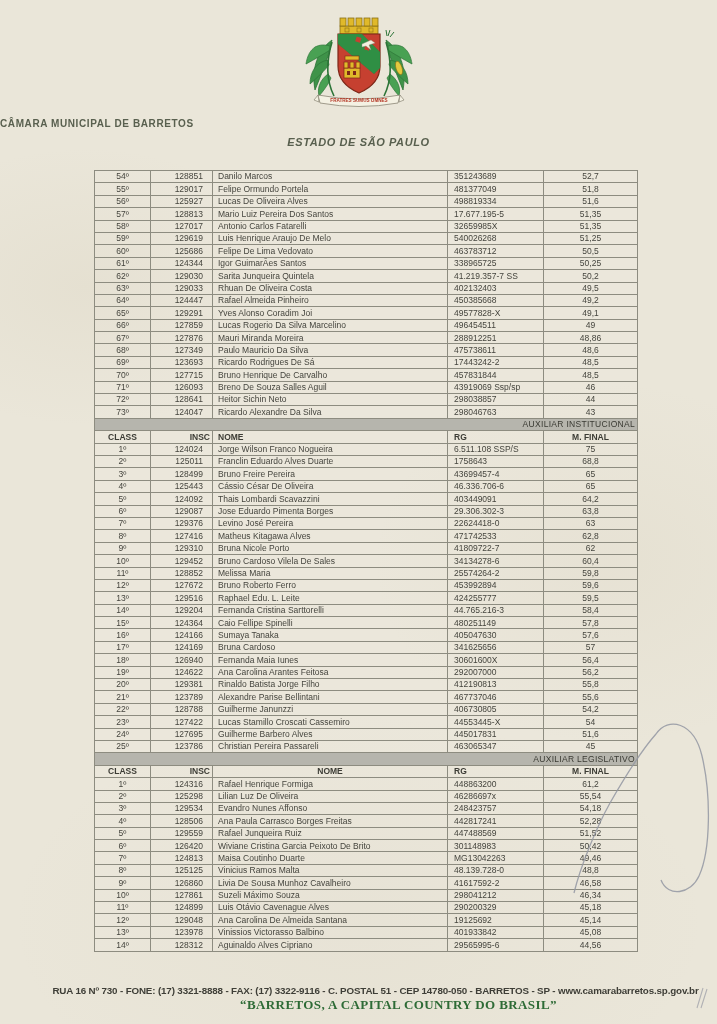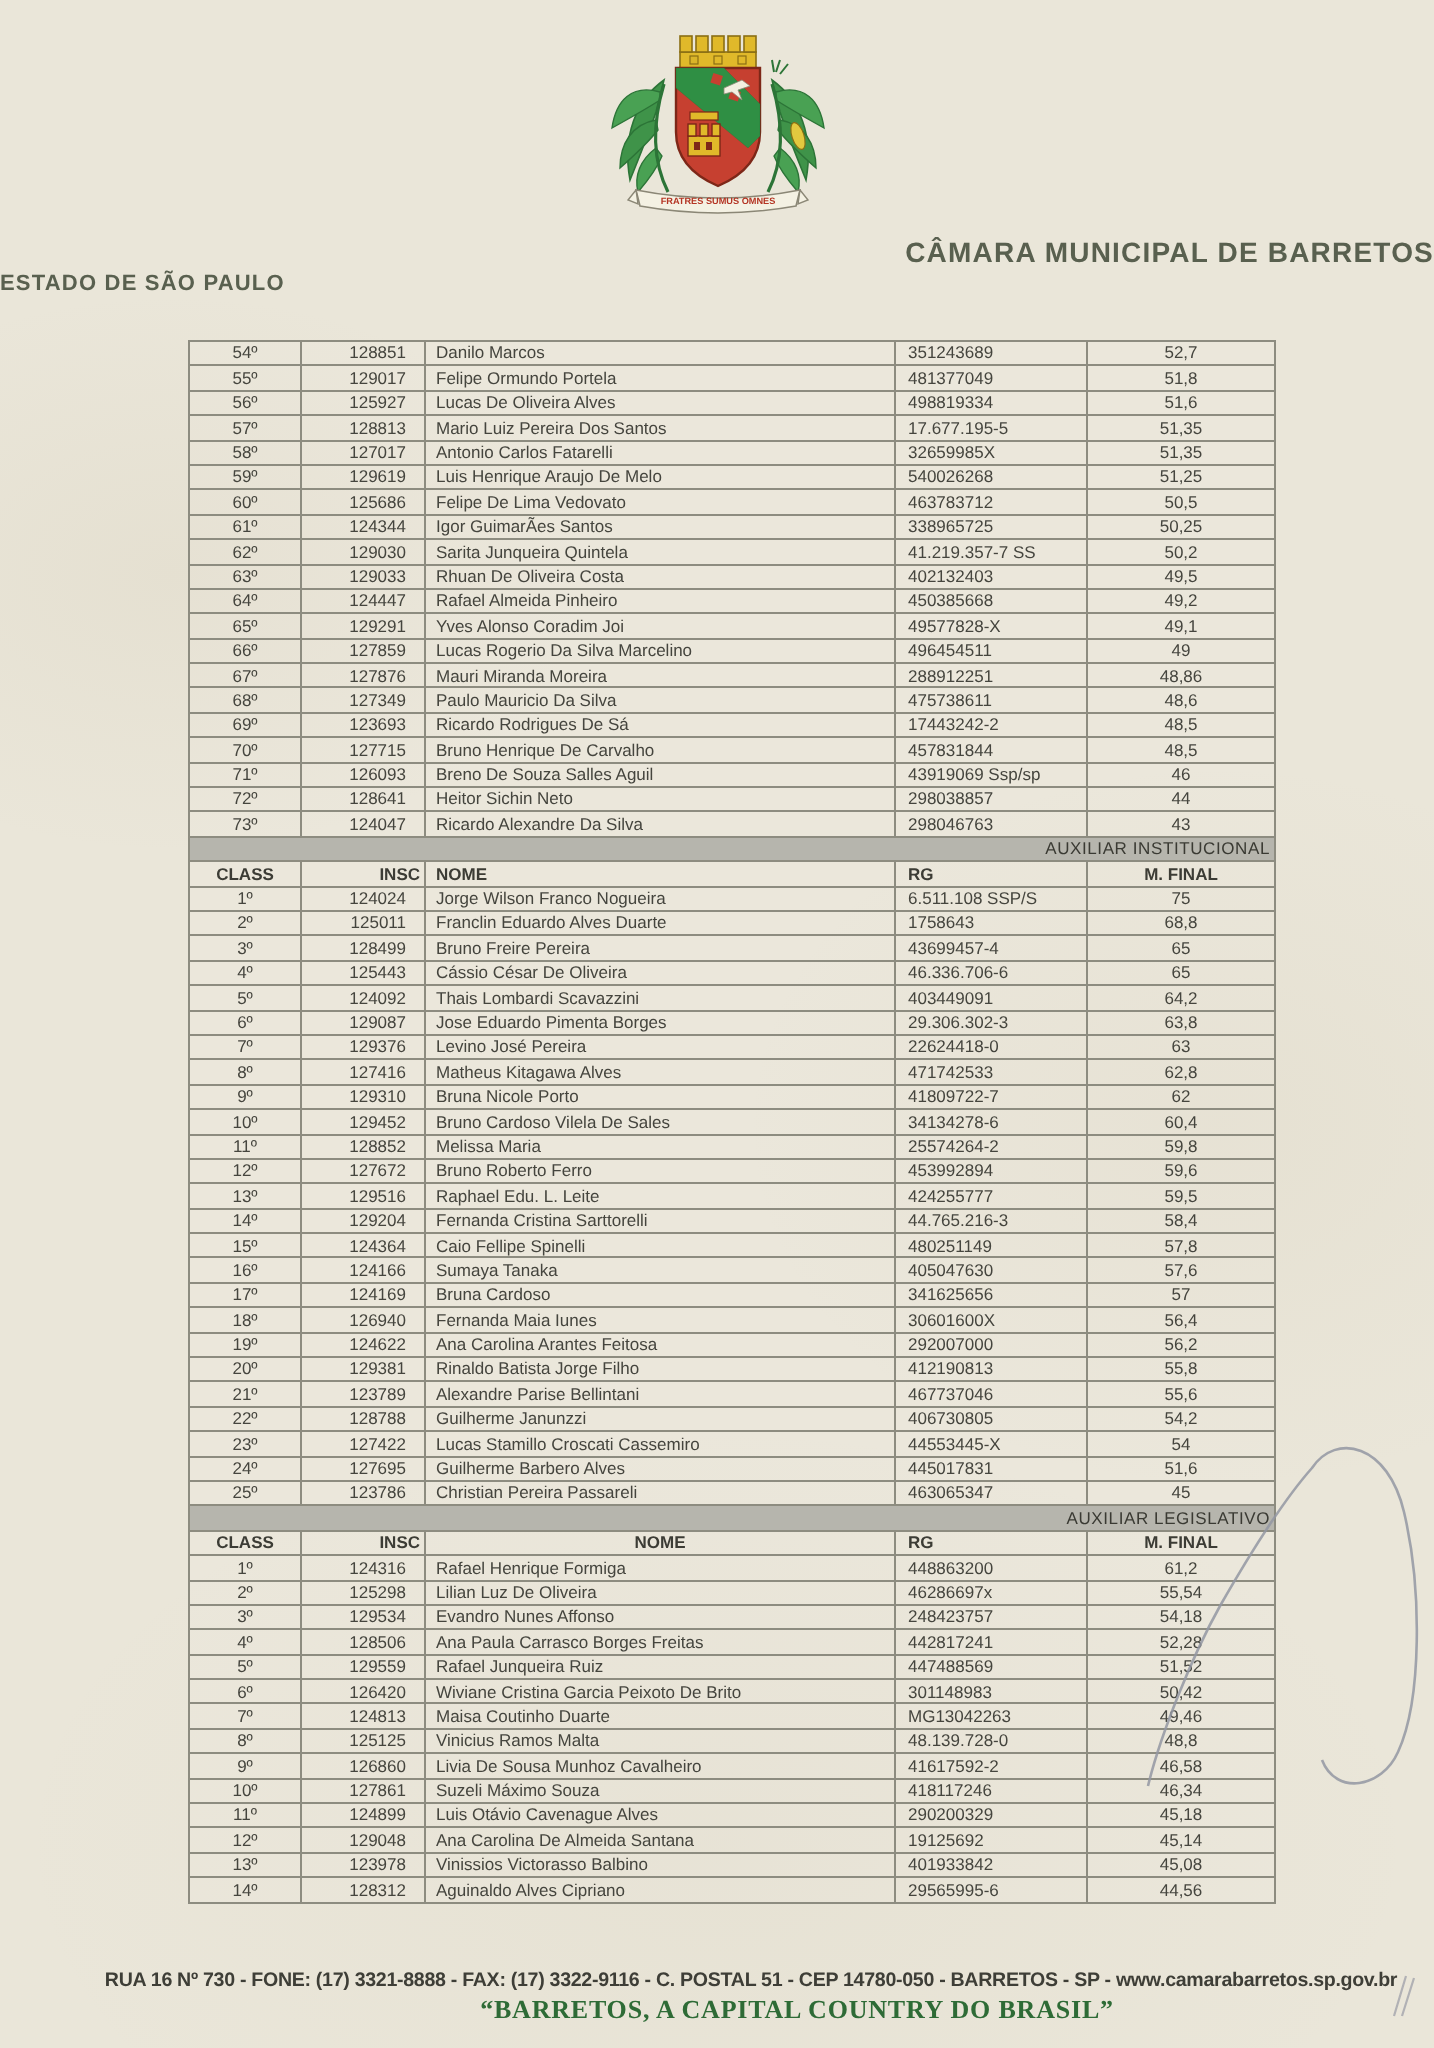--- a/index.html
+++ b/index.html
@@ -7,26 +7,26 @@
   .page{
     position:relative;width:717px;height:1024px;overflow:hidden;
     background:
       radial-gradient(ellipse 300px 200px at 12% 28%, rgba(185,172,140,.10), transparent 70%),
       radial-gradient(ellipse 340px 260px at 85% 55%, rgba(185,172,140,.09), transparent 70%),
       radial-gradient(ellipse 500px 300px at 50% 90%, rgba(180,170,140,.07), transparent 70%),
       #eae6d9;
   }
   .crest{position:absolute;left:298px;top:10px;width:122px;height:102px;}
   .title{
-    position:absolute;top:118px;left:0;width:100%;text-align:right;
-    font-size:14px;font-weight:bold;letter-spacing:.6px;color:#59604f;
+    position:absolute;top:118px;left:0;width:100%;text-align:left;
+    font-size:10px;font-weight:bold;letter-spacing:.6px;color:#59604f;
   }
   .subtitle{
-    position:absolute;top:136px;left:0;width:100%;
-    font-size:11px;font-weight:bold;letter-spacing:.6px;color:#59604f;
+    position:absolute;top:136px;left:0;width:100%;text-align:center;
+    font-size:11px;font-weight:bold;letter-spacing:.6px;color:#59604f;font-style:italic;
   }
   table.results{
     position:absolute;left:94px;top:170px;width:543px;
     border-collapse:collapse;table-layout:fixed;
   }
   table.results td{
     border:1px solid #8d8c80;height:11.4px;padding:0 2px;
     font-size:8.5px;line-height:1;color:#45453e;
     white-space:nowrap;overflow:hidden;background:rgba(255,255,255,.06);
   }
@@ -521,21 +521,21 @@
           <td class="c-class">9º</td>
           <td class="c-insc">126860</td>
           <td class="c-nome">Livia De Sousa Munhoz Cavalheiro</td>
           <td class="c-rg">41617592-2</td>
           <td class="c-final">46,58</td>
         </tr>
         <tr>
           <td class="c-class">10º</td>
           <td class="c-insc">127861</td>
           <td class="c-nome">Suzeli Máximo Souza</td>
-          <td class="c-rg">418117246</td>
+          <td class="c-rg">298041212</td>
           <td class="c-final">46,34</td>
         </tr>
         <tr>
           <td class="c-class">11º</td>
           <td class="c-insc">124899</td>
           <td class="c-nome">Luis Otávio Cavenague Alves</td>
           <td class="c-rg">290200329</td>
           <td class="c-final">45,18</td>
         </tr>
         <tr>

